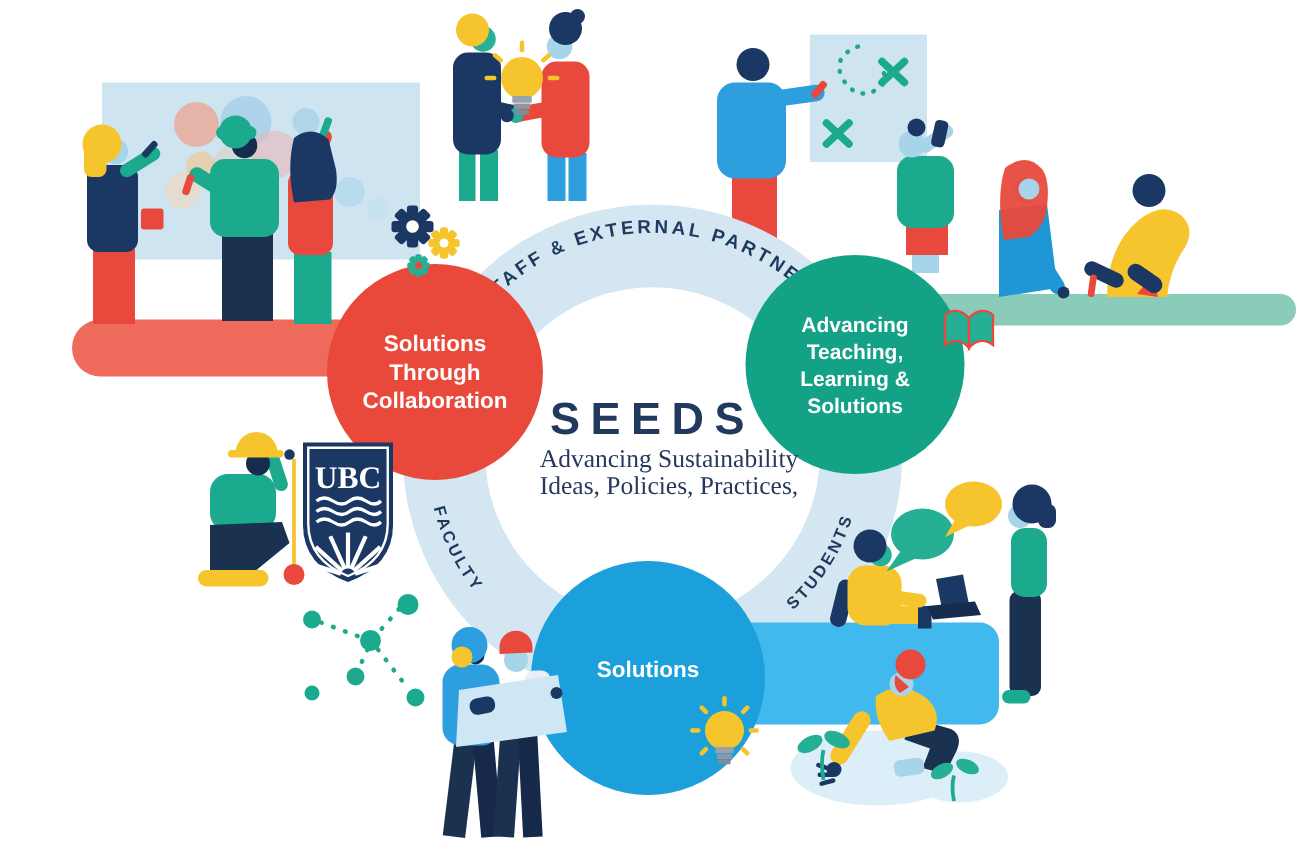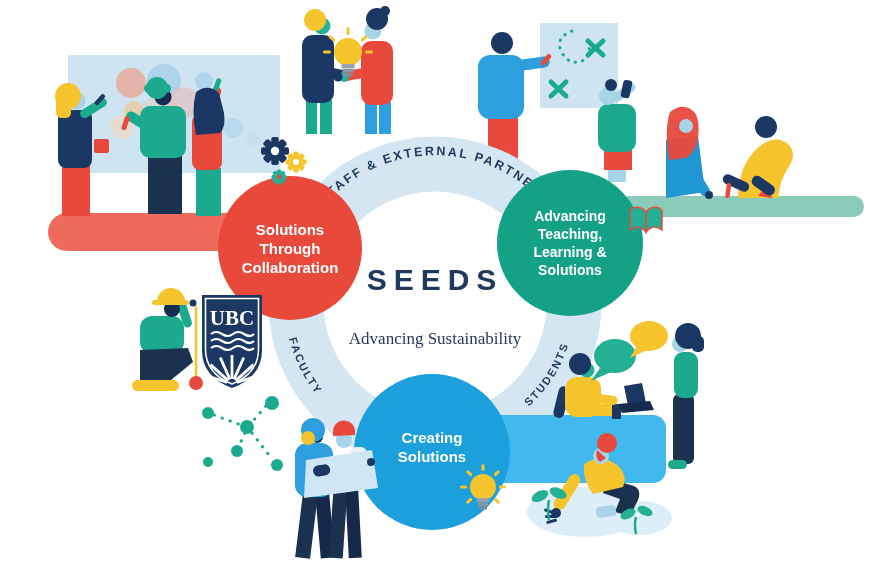--- a/index.html
+++ b/index.html
@@ -339,35 +339,35 @@
     <circle cx="313" cy="430" r="12" fill="#2d9ede"></circle>
     <circle cx="308" cy="438" r="7" fill="#f6c42d"></circle>
     <polygon points="306,460 372,450 378,488 304,498" fill="#cfe6f4"></polygon>
     <rect x="313" y="465" width="17" height="11" rx="5" fill="#1b3763" transform="rotate(-10 321 470)"></rect>
     <circle cx="371" cy="462" r="4" fill="#1b3763"></circle>
   </g>
 
 </svg>
 
 <div class="overlay seeds-title" style="left:435px;top:280px;">SEEDS</div>
-<div class="overlay seeds-sub" style="left:435px;top:315px;margin-top:24px;">
+<div class="overlay seeds-sub" style="left:446px;top:315px;">
   <span style="display:block">Advancing Sustainability</span>
+  <span style="display:block">Ideas, Policies, Practices,</span>
 </div>
 
 <div class="overlay circle-label label-red" style="left:290px;top:249px;width:130px;">
   <span>Solutions</span>
   <span>Through</span>
   <span>Collaboration</span>
 </div>
 
 <div class="overlay circle-label label-green" style="left:570px;top:244px;width:120px;">
   <span>Advancing</span>
   <span>Teaching,</span>
   <span>Learning &amp;</span>
   <span>Solutions</span>
 </div>
 
 <div class="overlay circle-label label-blue" style="left:432px;top:447px;width:140px;">
-  <span>Creating</span>
   <span>Solutions</span>
 </div>
 
 </div>
 
 </body></html>

